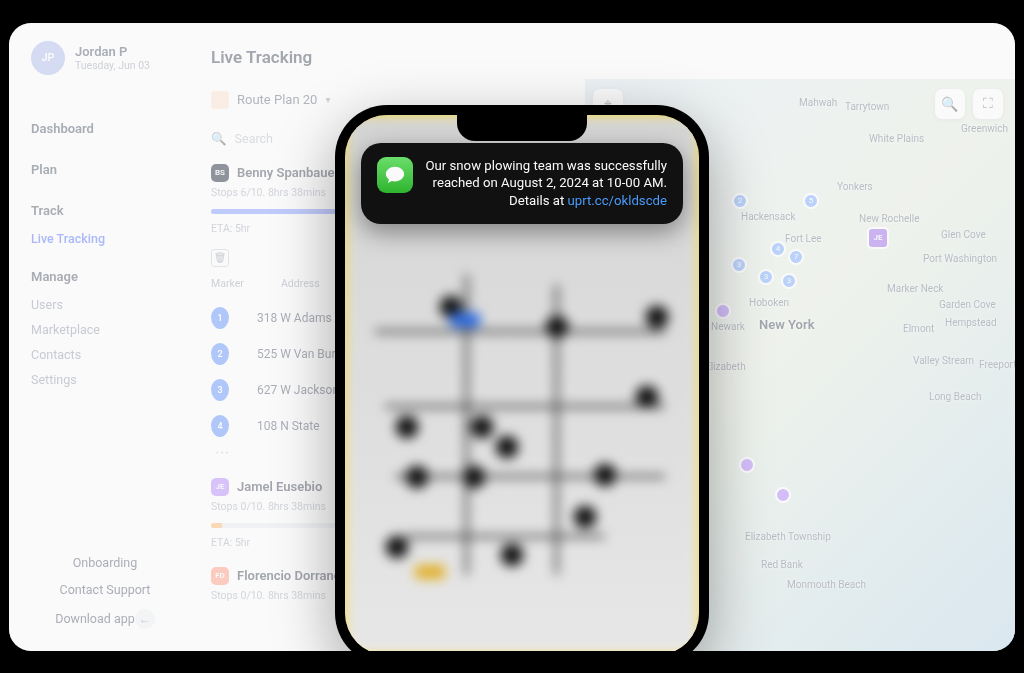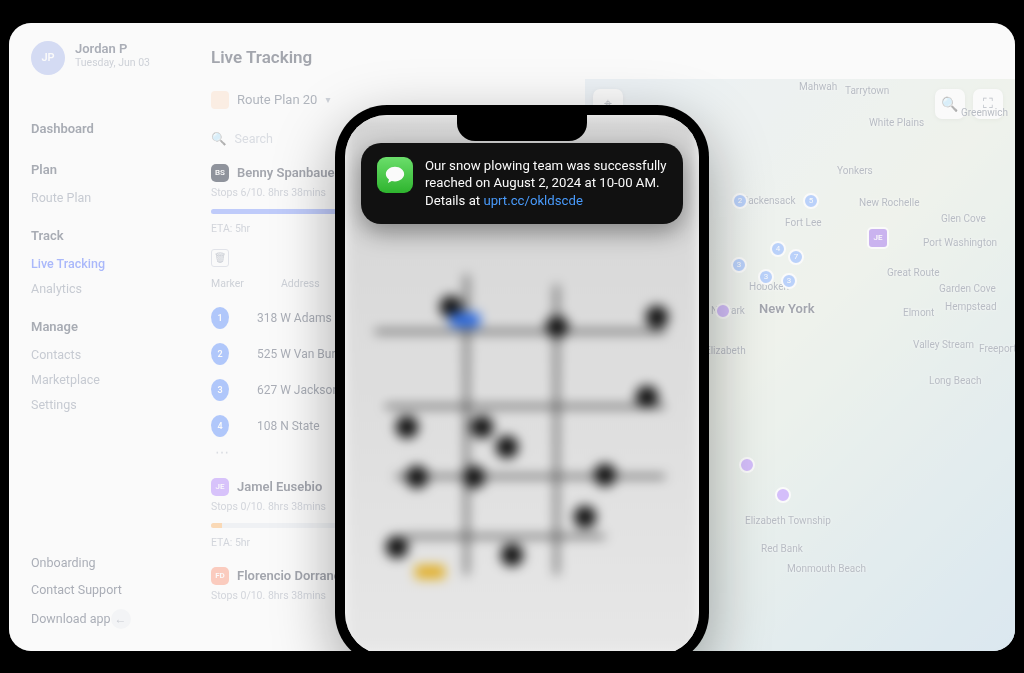--- a/index.html
+++ b/index.html
@@ -33,41 +33,41 @@
     
     .sidebar {
       width: 180px;
       padding: 18px 10px 16px 22px;
       display: flex;
       flex-direction: column;
       font-size: 12.5px;
       color: #5a6476;
       flex-shrink: 0;
     }
-    .user-block { display: flex; align-items: flex-start; gap: 10px; margin-bottom: 28px; }
+    .user-block { display: flex; align-items: center; gap: 10px; margin-bottom: 28px; }
     .avatar {
       width: 34px; height: 34px; border-radius: 50%;
       background: #a8b8ef; color: #fff;
       display: flex; align-items: center; justify-content: center;
       font-size: 11px; font-weight: 600;
     }
     .user-name { font-size: 13px; font-weight: 600; color: #4a5367; }
     .user-date { font-size: 10.5px; color: #9aa2b1; }
     .section-head {
       font-weight: 600; color: #454e61; font-size: 13px;
       margin-top: 18px; margin-bottom: 8px;
     }
     .nav-item {
       padding: 5px 0; color: #8a93a4; font-size: 12.5px; cursor: pointer;
     }
     .nav-item.active { color: #4a6bff; font-weight: 500; }
     .sidebar-spacer { flex: 1; }
     .footer-item {
       padding: 6px 0; color: #4a5367; font-size: 12.5px; cursor: pointer;
-      display: flex; align-items: center; justify-content: flex-start;
+      display: flex; align-items: center; justify-content: center;
     }
     .dl-circle {
       width: 20px; height: 20px; border-radius: 50%;
       background: #f0f2f6; display: flex; align-items: center; justify-content: center;
       color: #8a93a4; font-size: 12px;
     }
     
     .main { flex: 1; padding: 24px 0 0 22px; display: flex; flex-direction: column; }
     .page-title { font-size: 17px; font-weight: 600; color: #3a4053; margin-bottom: 24px; }
     .route-selector {
@@ -124,20 +124,21 @@
 
     
     .map-area {
       position: absolute; left: 576px; top: 56px; right: 0; bottom: 0;
       background: linear-gradient(135deg,#dfeaf4 0%, #e6eedf 45%, #b8d6e8 100%);
       overflow: hidden;
     }
     .map-label {
       position: absolute; font-size: 10px; color: #6a7485;
       text-shadow: 0 0 3px #fff;
+      margin-top: 16px;
     }
     .map-ctrl {
       position: absolute; top: 10px; width: 30px; height: 30px;
       background: #fff; border-radius: 7px;
       display: flex; align-items: center; justify-content: center;
       color: #6a7485; font-size: 14px; box-shadow: 0 1px 4px rgba(0,0,0,.1);
     }
     .map-dot {
       position: absolute; width: 16px; height: 16px; border-radius: 50%;
       background: #6fa3ff; border: 2px solid #fff; color: #fff;
@@ -153,22 +154,22 @@
 
     
     .phone {
       position: absolute; left: 326px; top: 82px;
       width: 374px; height: 560px;
       background: #000; border-radius: 52px; padding: 10px;
       z-index: 20;
       box-shadow: 0 20px 60px rgba(0,0,0,.35);
     }
     .phone-screen {
-      width: 100%; height: 100%; background: #ffffff;
-      border-radius: 42px; position: relative; overflow: hidden;
+      width: 100%; height: 100%; background: #fde047;
+      border-radius: 42px; position: relative; overflow: hidden; text-align: right;
     }
     .phone-map {
       position: absolute; inset: 0; filter: blur(6px);
       background:
         linear-gradient(#d8d8d8, #ececec);
     }
     .pm-road { position: absolute; background: #222; height: 3px; }
     .pm-pin {
       position: absolute; width: 24px; height: 24px; border-radius: 50%;
       background: #111; border: 2px solid rgba(255,255,255,0.3);
@@ -207,29 +208,28 @@
       <div class="avatar">JP</div>
       <div>
         <div class="user-name">Jordan P</div>
         <div class="user-date">Tuesday, Jun 03</div>
       </div>
     </div>
 
     <div class="section-head">Dashboard</div>
 
     <div class="section-head">Plan</div>
-    <div class="nav-item">Route Plan</div>
 
     <div class="section-head">Track</div>
     <div class="nav-item active">Live Tracking</div>
-    <div class="nav-item">Analytics</div>
 
     <div class="section-head">Manage</div>
+    <div class="nav-item">Users</div>
+    <div class="nav-item">Marketplace</div>
     <div class="nav-item">Contacts</div>
-    <div class="nav-item">Marketplace</div>
     <div class="nav-item">Settings</div>
 
     <div class="sidebar-spacer"></div>
 
     <div class="footer-item">
         <span>Onboarding</span>
       </div>
     <div class="footer-item">
         <span>Contact Support</span>
       </div>
@@ -323,21 +323,21 @@
     <div class="map-label" style="left:284px;top:38px">White Plains</div>
     <div class="map-label" style="left:376px;top:28px">Greenwich</div>
     <div class="map-label" style="left:252px;top:86px">Yonkers</div>
     <div class="map-label" style="left:274px;top:118px">New Rochelle</div>
     <div class="map-label" style="left:156px;top:116px">Hackensack</div>
     <div class="map-label" style="left:200px;top:138px">Fort Lee</div>
     <div class="map-label" style="left:164px;top:202px">Hoboken</div>
     <div class="map-label" style="left:174px;top:222px;font-size:13px;font-weight:600;color:#3a4053">New York</div>
     <div class="map-label" style="left:356px;top:134px">Glen Cove</div>
     <div class="map-label" style="left:338px;top:158px">Port Washington</div>
-    <div class="map-label" style="left:302px;top:188px">Great Route</div>
+    <div class="map-label" style="left:302px;top:188px">Marker Neck</div>
     <div class="map-label" style="left:318px;top:228px">Elmont</div>
     <div class="map-label" style="left:360px;top:222px">Hempstead</div>
     <div class="map-label" style="left:354px;top:204px">Garden Cove</div>
     <div class="map-label" style="left:328px;top:260px">Valley Stream</div>
     <div class="map-label" style="left:394px;top:264px">Freeport</div>
     <div class="map-label" style="left:344px;top:296px">Long Beach</div>
     <div class="map-label" style="left:126px;top:226px">Newark</div>
     <div class="map-label" style="left:120px;top:266px">Elizabeth</div>
     <div class="map-label" style="left:160px;top:436px">Elizabeth Township</div>
     <div class="map-label" style="left:176px;top:464px">Red Bank</div>

